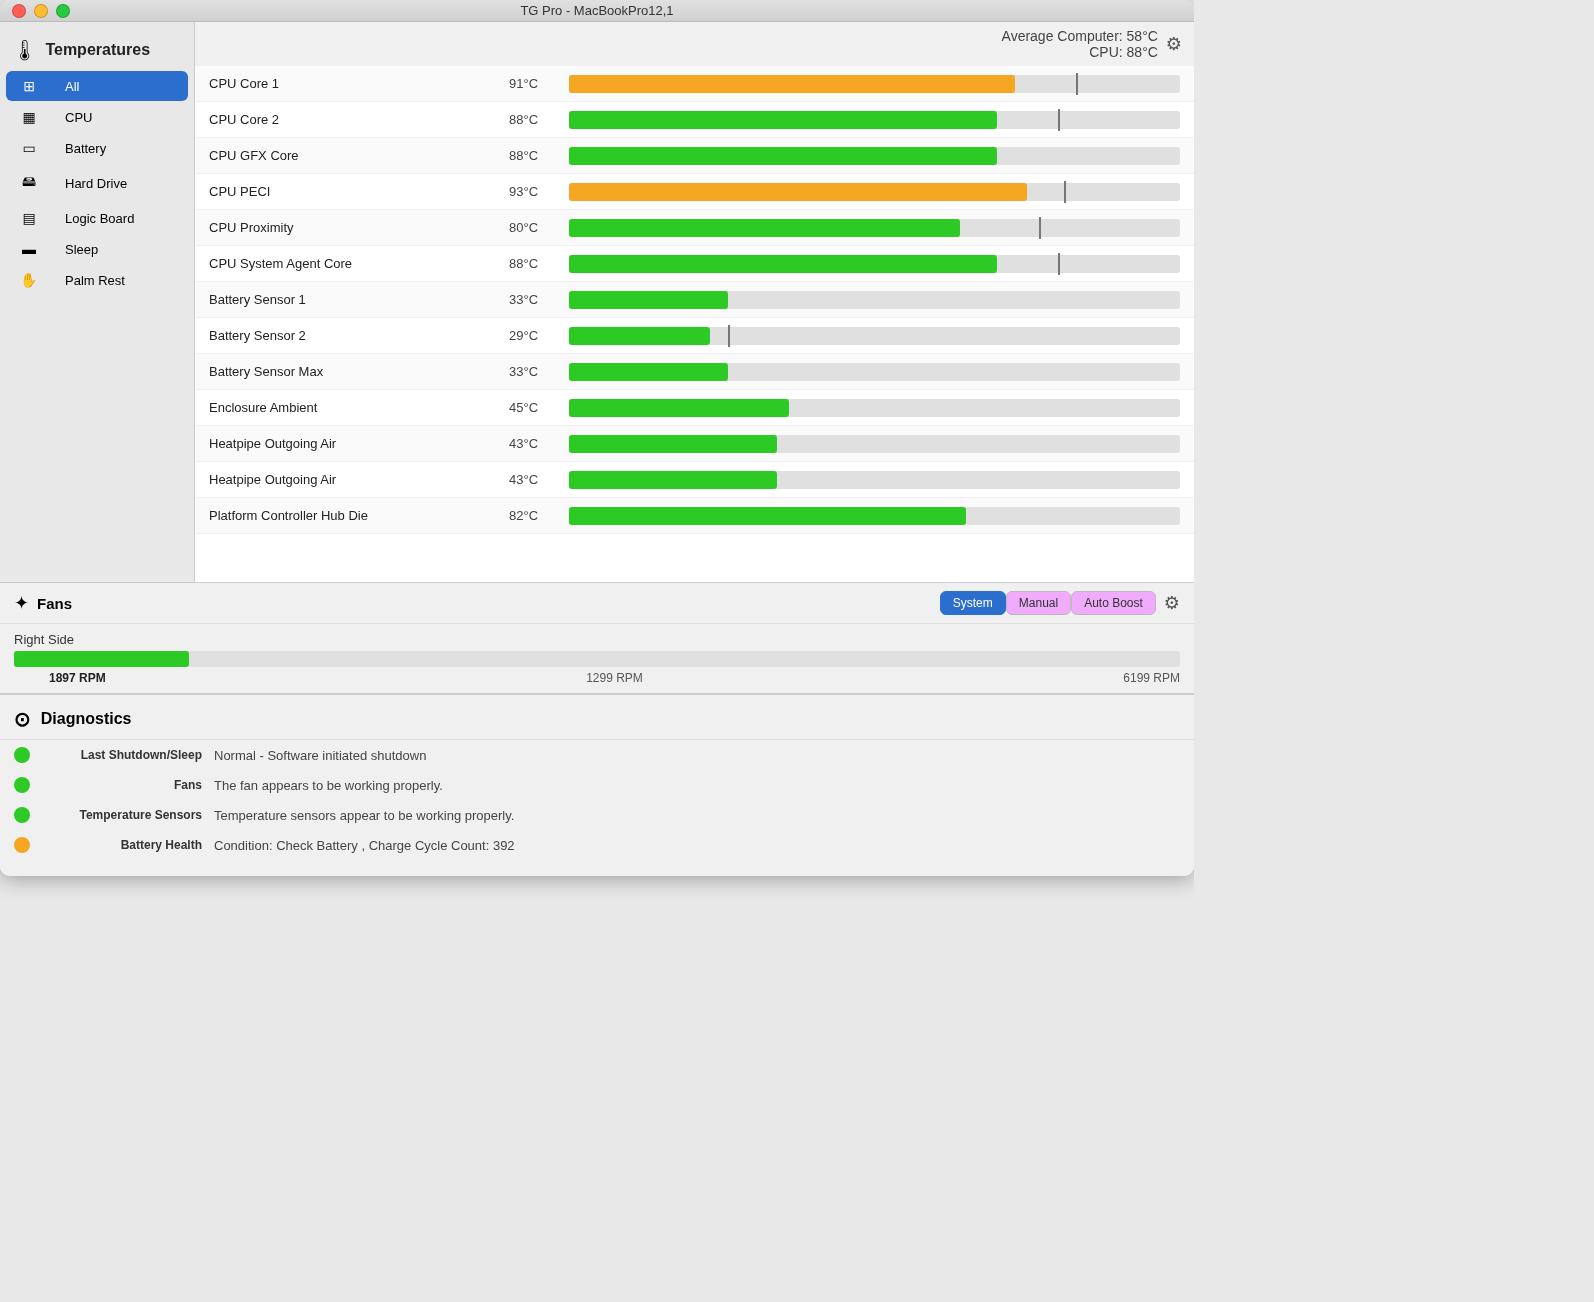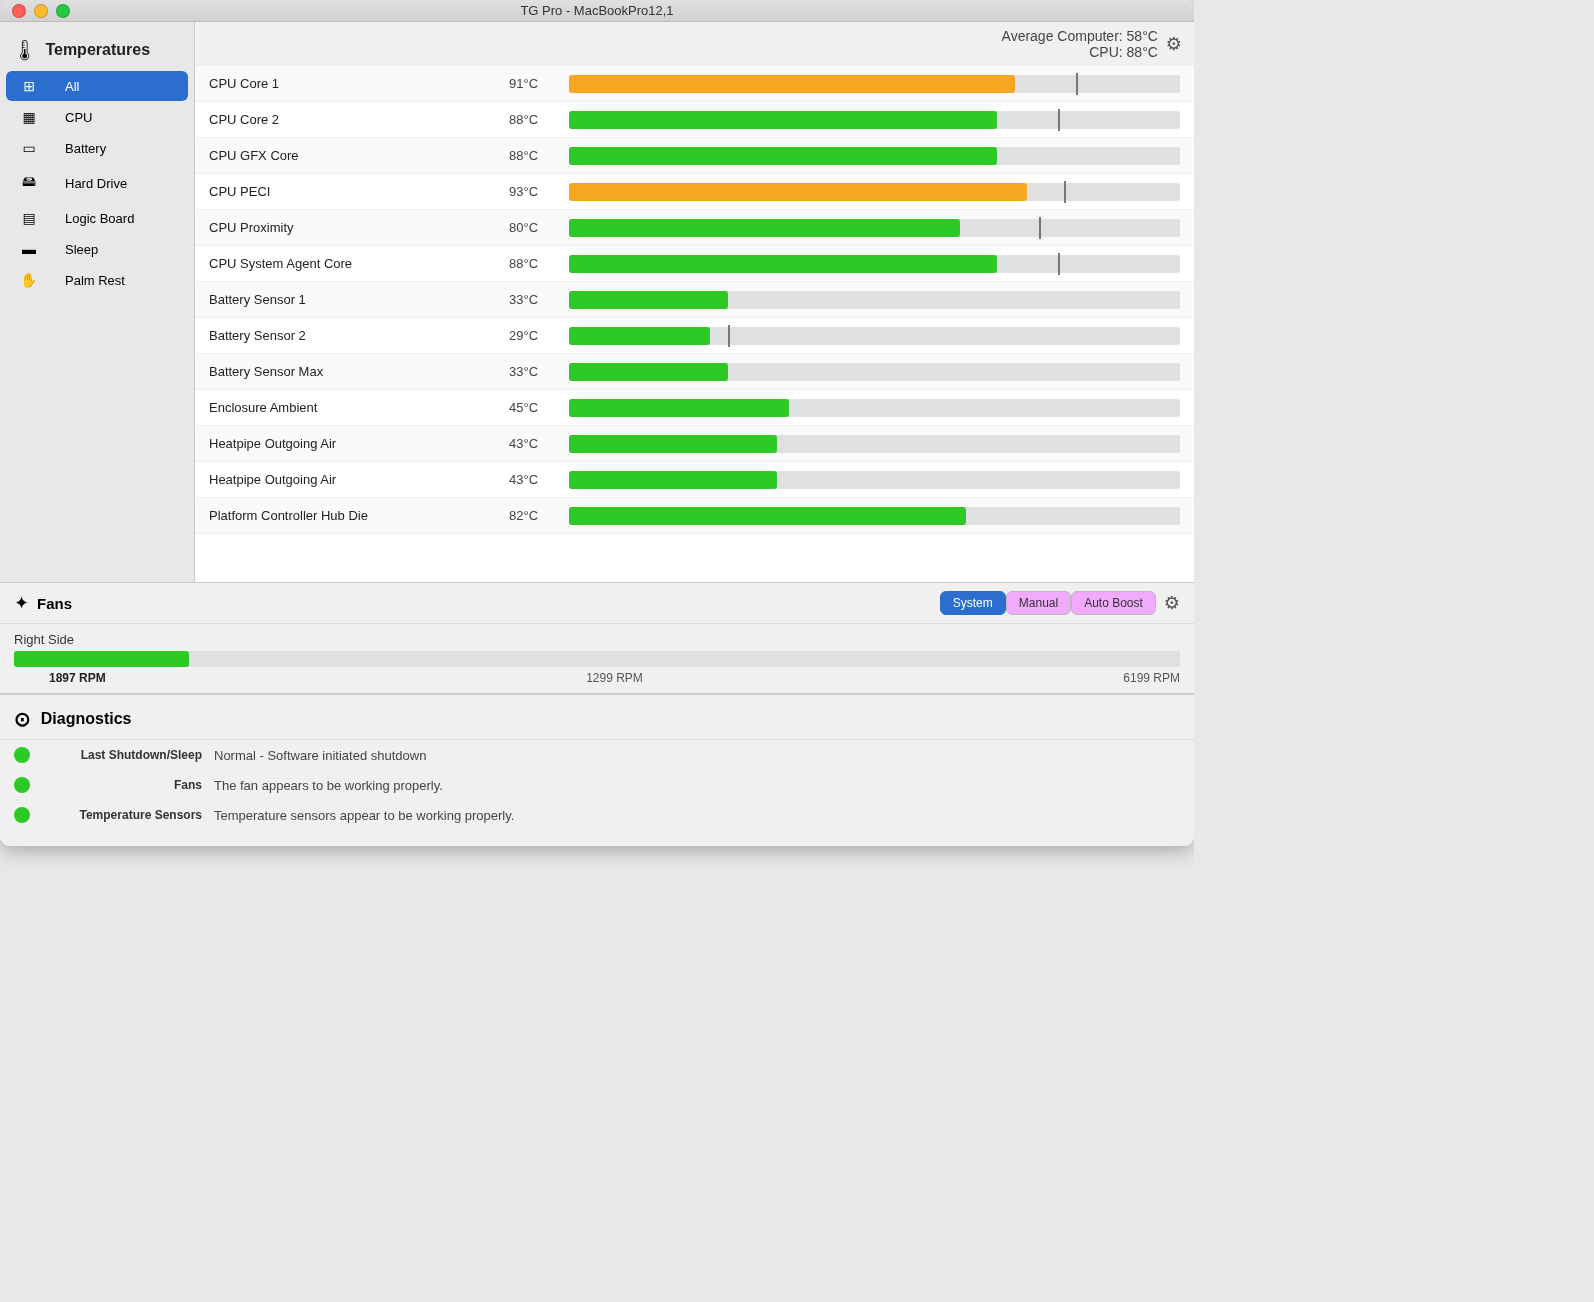--- a/index.html
+++ b/index.html
@@ -492,16 +492,21 @@
         <div class="diag-row">
           <div class="diag-dot dot-green"></div>
           <span class="diag-label">Fans</span>
           <span class="diag-value">The fan appears to be working properly.</span>
         </div>
         <div class="diag-row">
           <div class="diag-dot dot-green"></div>
           <span class="diag-label">Temperature Sensors</span>
           <span class="diag-value">Temperature sensors appear to be working properly.</span>
         </div>
+        <div class="diag-row">
+          <div class="diag-dot dot-orange"></div>
+          <span class="diag-label">Battery Health</span>
+          <span class="diag-value">Condition: Check Battery , Charge Cycle Count: 392</span>
+        </div>
       </div>
   </div>
 
 </div>
 
 </body></html>

